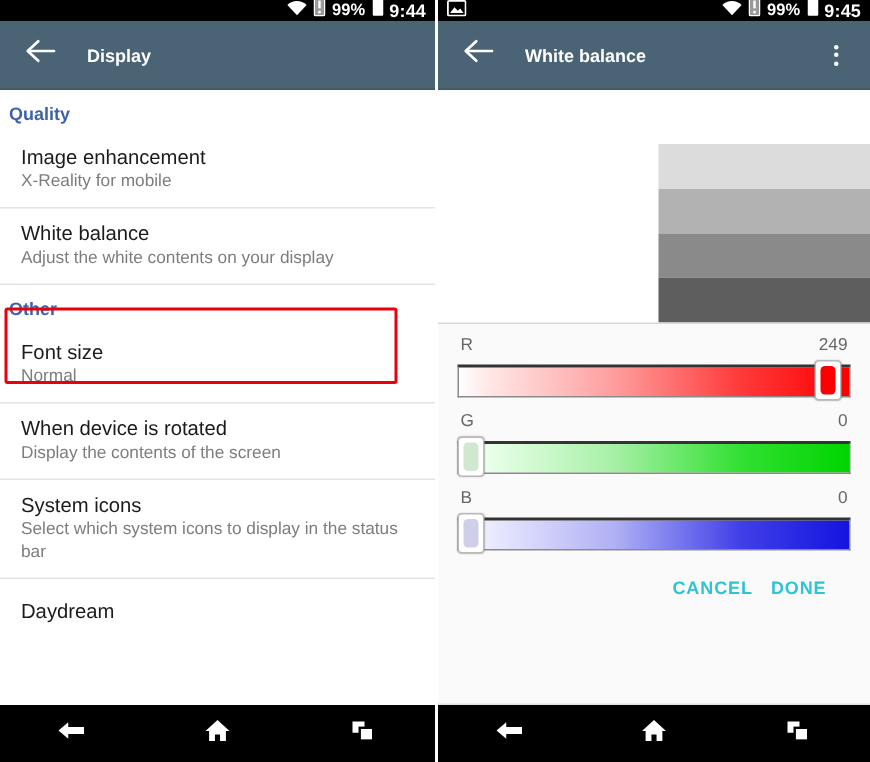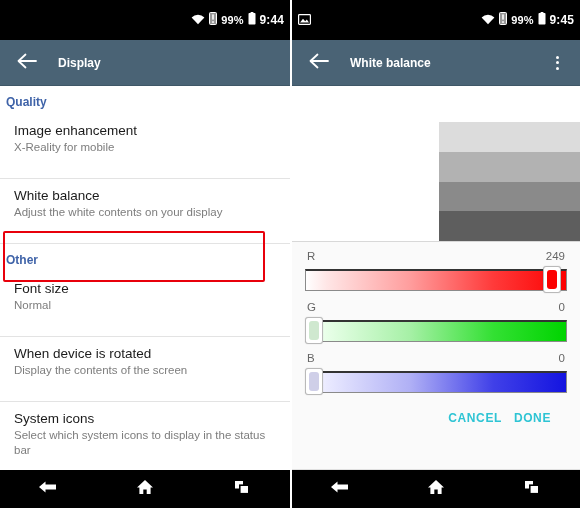--- a/index.html
+++ b/index.html
@@ -29,21 +29,21 @@
     display: flex;
     flex-direction: column;
   }
   .phone.right {
     border-left: 2px solid #ffffff;
     box-sizing: border-box;
   }
 
   
   .statusbar {
-    height: 40px;
+    height: 14px;
     background: #000000;
     color: #ffffff;
     display: flex;
     align-items: center;
     padding: 0 6px;
     box-sizing: border-box;
     flex: 0 0 auto;
   }
   .sb-left { display: flex; align-items: center; gap: 4px; flex: 1 1 auto; }
   .sb-right { display: flex; align-items: center; gap: 4px; }
@@ -100,21 +100,21 @@
     overflow: hidden;
     position: relative;
   }
   .section-hdr {
     color: #3f63a8;
     font-size: 12px;
     font-weight: bold;
     padding: 9px 14px 5px 6px;
   }
   .row {
-    padding: 8px 14px 23px 14px;
+    padding: 8px 14px 9px 14px;
     border-bottom: 1px solid #e3e3e3;
     box-sizing: border-box;
   }
   .row.last { border-bottom: none; }
   .row-title {
     font-size: 13.5px;
     color: #1b1b1b;
     line-height: 17px;
   }
   .row-sub {

